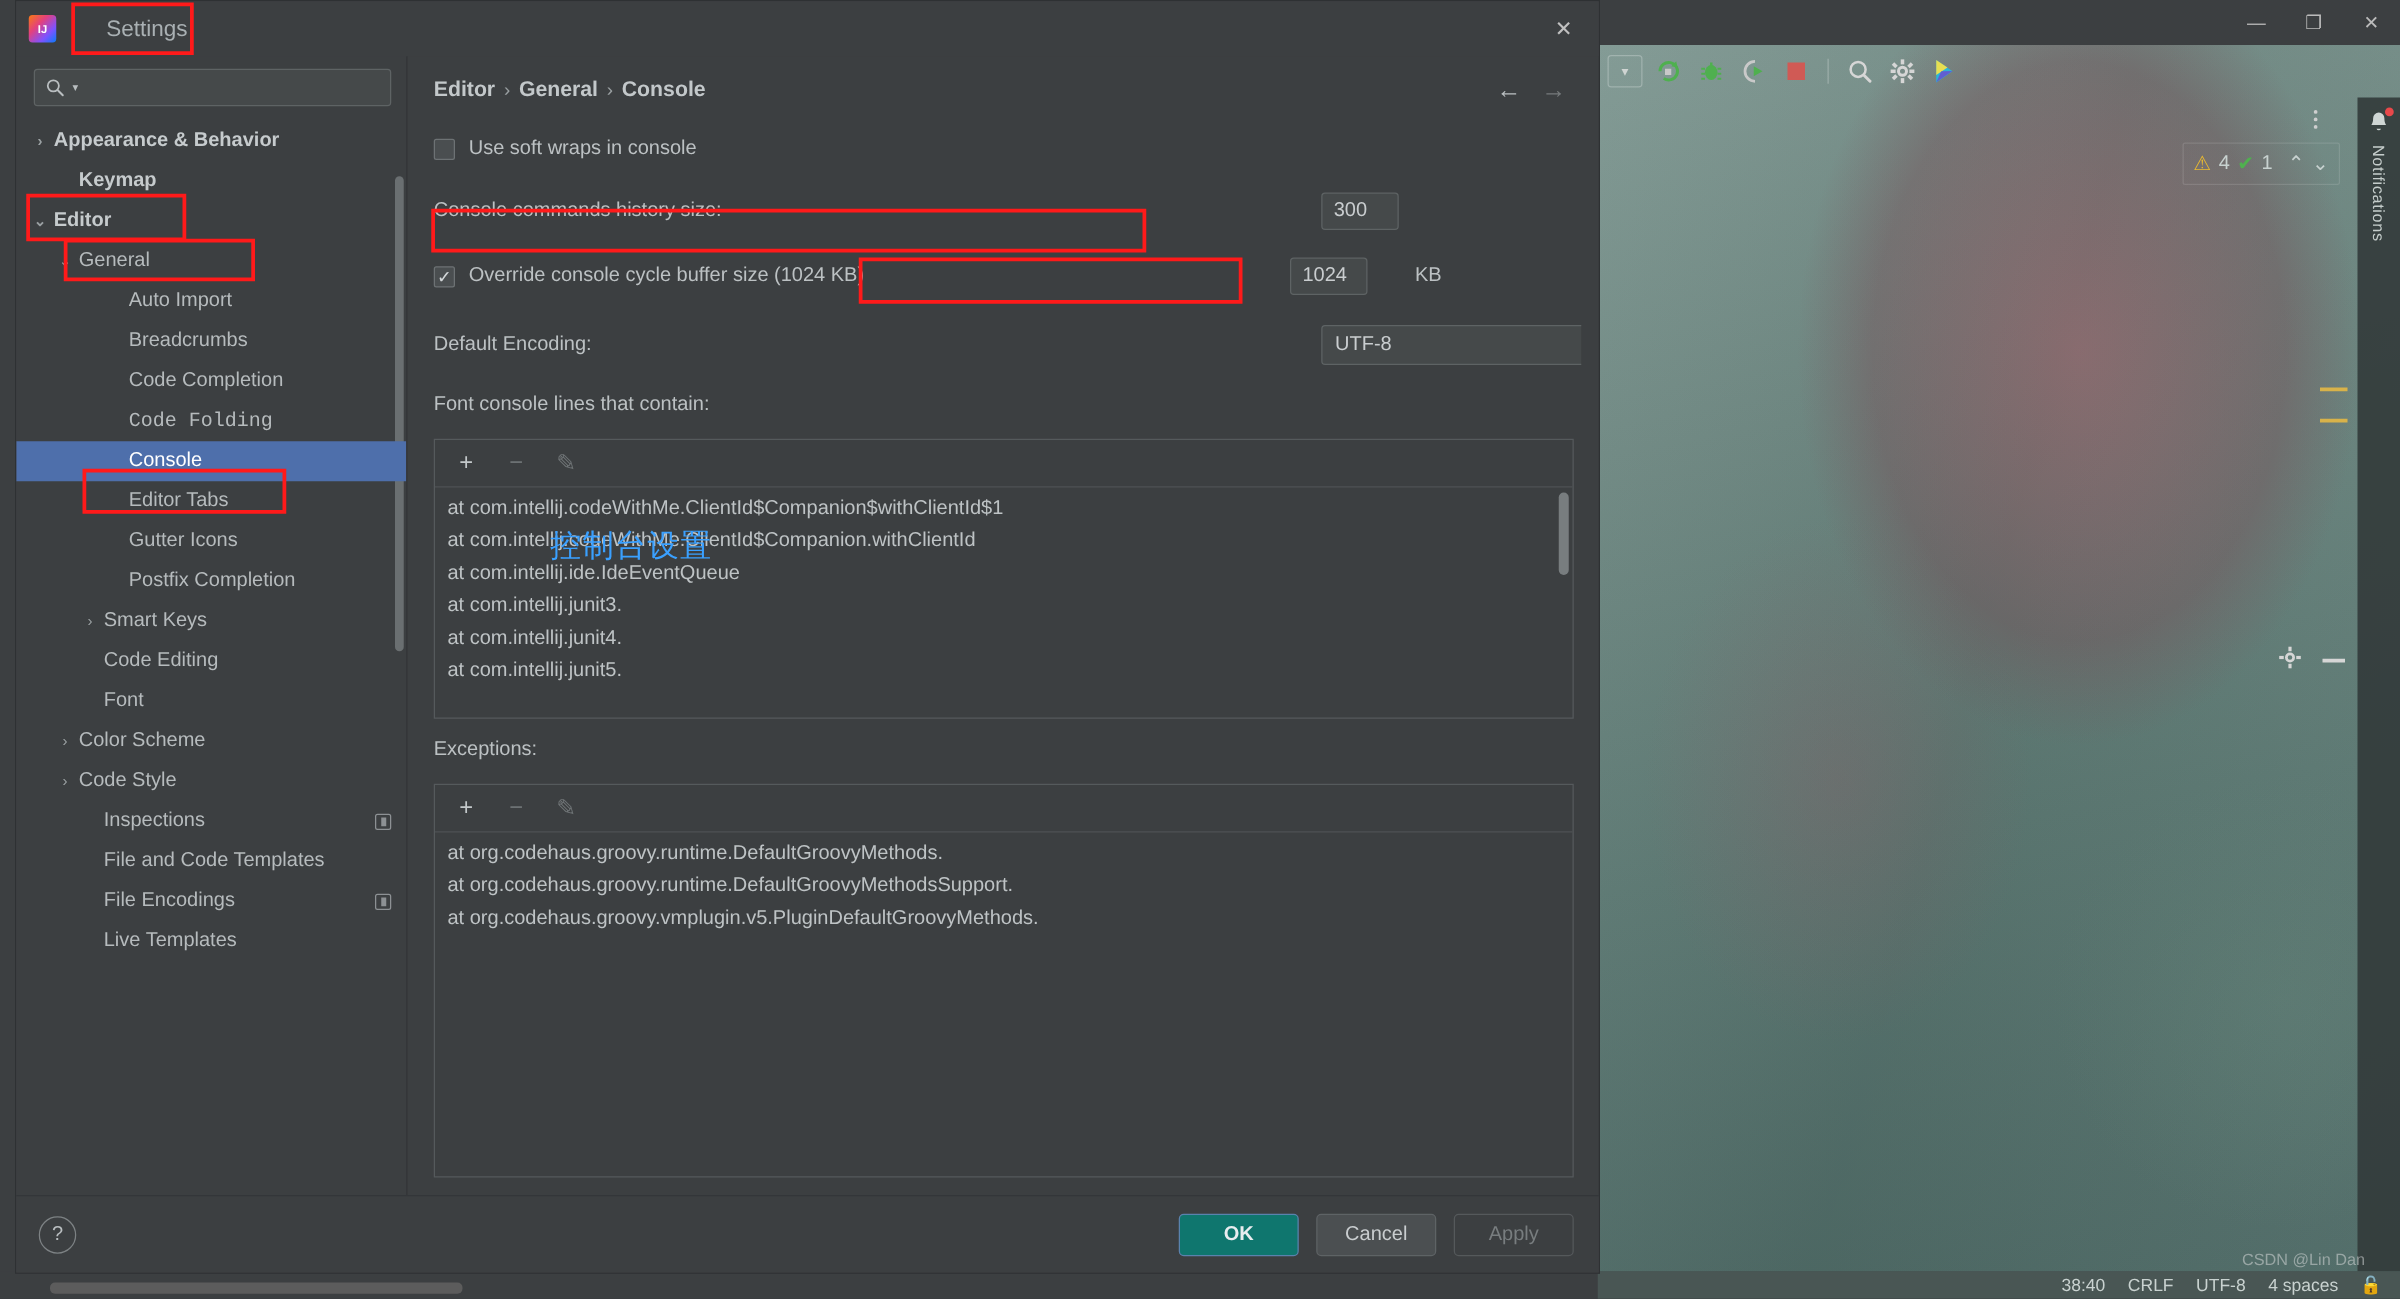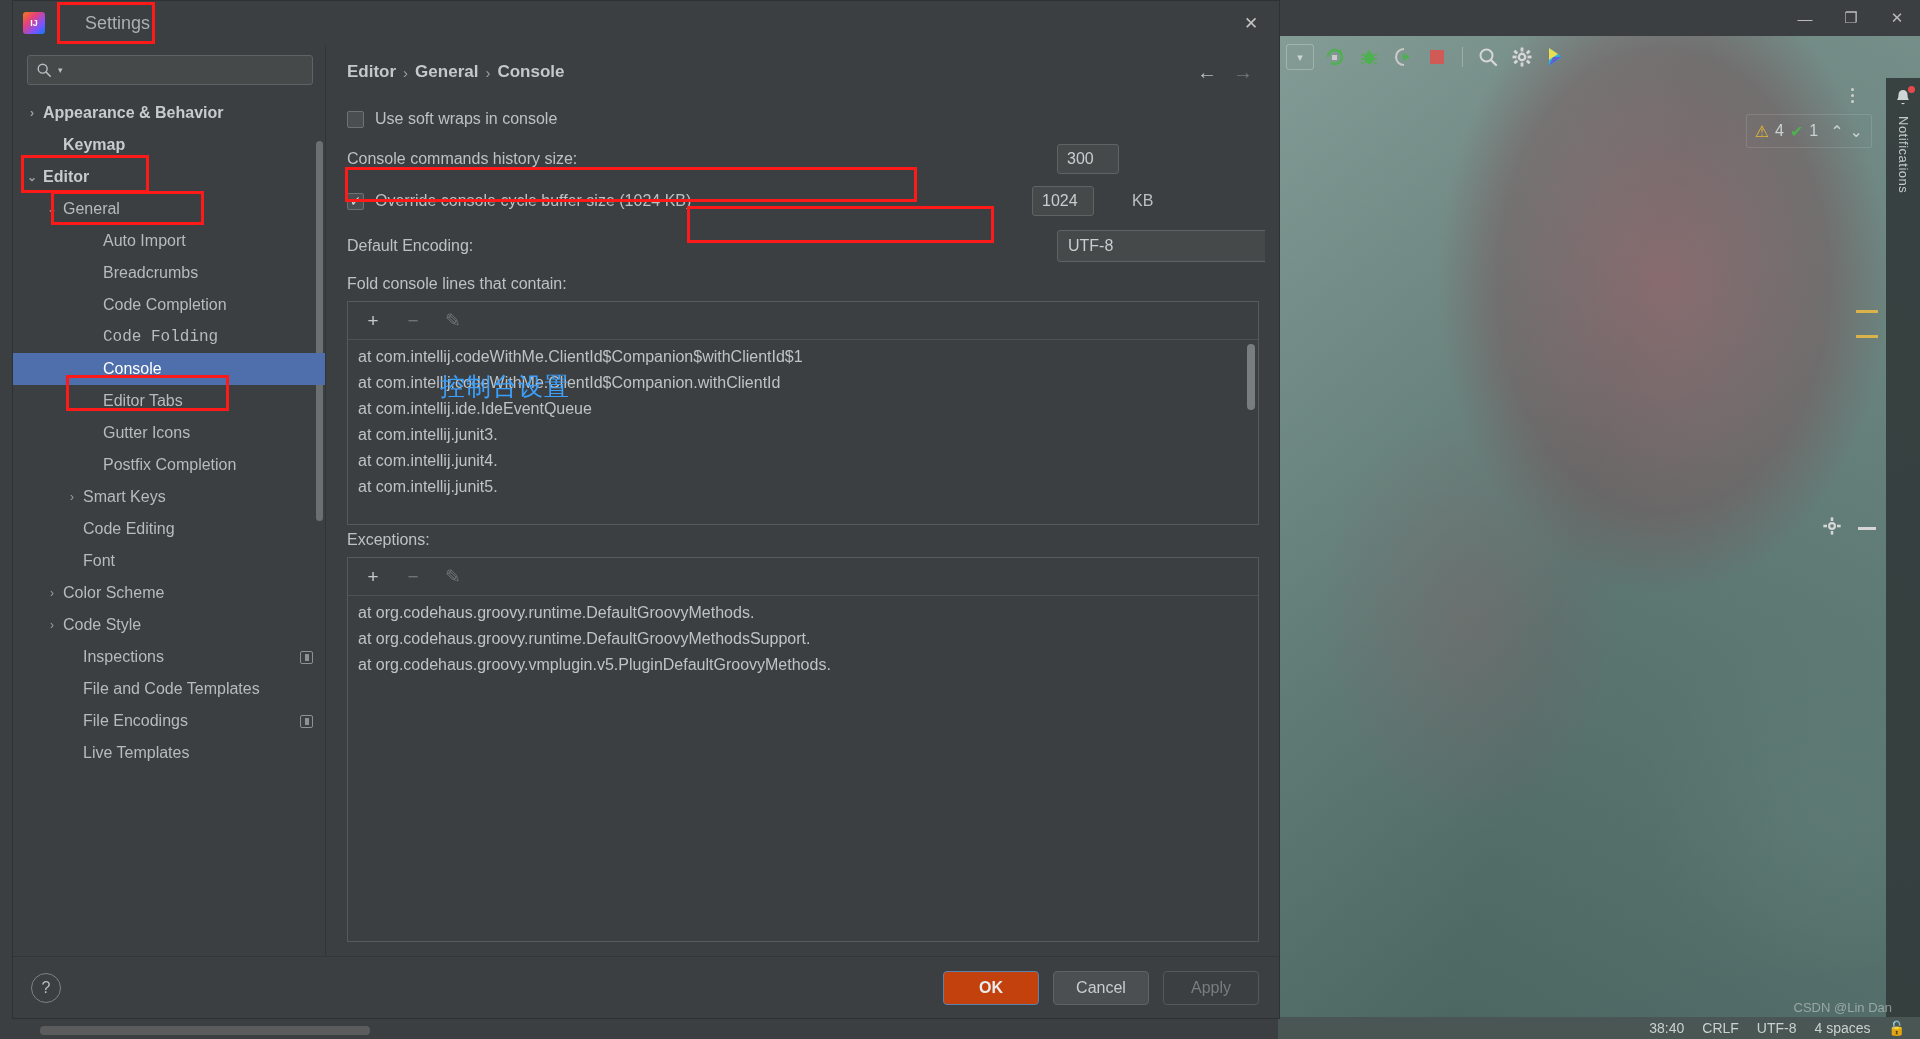--- a/index.html
+++ b/index.html
@@ -247,20 +247,21 @@
   }
   .nav-arrow { color: #b9bec0; font-size: 20px; }
   .nav-arrow.disabled { color: #75797b; }
 
   .settings-content {
     flex: 1 1 auto;
     padding: 0 6px 0 21px;
     min-height: 0;
     display: flex; flex-direction: column;
     overflow: hidden;
+    gap: 10px;
   }
 
   .row { display: flex; align-items: center; }
 
   .cb {
     width: 17px; height: 17px; flex: 0 0 17px;
     border: 1px solid #6d7274;
     border-radius: 2px;
     background: #4a4e50;
     display: flex; align-items: center; justify-content: center;
@@ -374,21 +375,21 @@
     color: #b9bec0; font-size: 16px;
   }
   .footer-btns { margin-left: auto; display: flex; align-items: center; gap: 14px; }
   .btn {
     height: 34px; min-width: 96px;
     border-radius: 4px;
     display: flex; align-items: center; justify-content: center;
     font-size: 16px;
     padding: 0 18px;
   }
-  .btn-ok { background: #c2410c; border: 1px solid #5a82ad; color: #e8ecef; font-weight: bold; }
+  .btn-ok { background: #0f766e; border: 1px solid #5a82ad; color: #e8ecef; font-weight: bold; }
   .btn-cancel { background: #4b4f51; border: 1px solid #5e6365; color: #c9cdcf; }
   .btn-apply { background: #3c3f41; border: 1px solid #55595b; color: #787d7f; }
 
   
   .anno {
     position: absolute;
     border: 3px solid #ff1a1a;
     pointer-events: none;
     z-index: 40;
   }
@@ -690,21 +691,21 @@
         </div>
 
         <div class="row r-encoding pos-rel">
           <span class="lbl">Default Encoding:</span>
           <div class="combo">
             <span>UTF-8</span>
 
           </div>
         </div>
 
-        <div class="section-label">Fold console lines that contain:</div>
+        <div class="section-label">Font console lines that contain:</div>
         <div class="list-panel fold-panel">
           <div class="list-toolbar">
             <div class="tb-btn">+</div>
             <div class="tb-btn dim">−</div>
             <div class="tb-btn dim">✎</div>
           </div>
           <div class="list-body" id="fold-list">
             <div class="list-scrollbar"></div>
             <div class="cn-overlay">控制台设置</div>
           <div class="list-row">at com.intellij.codeWithMe.ClientId$Companion$withClientId$1</div>

